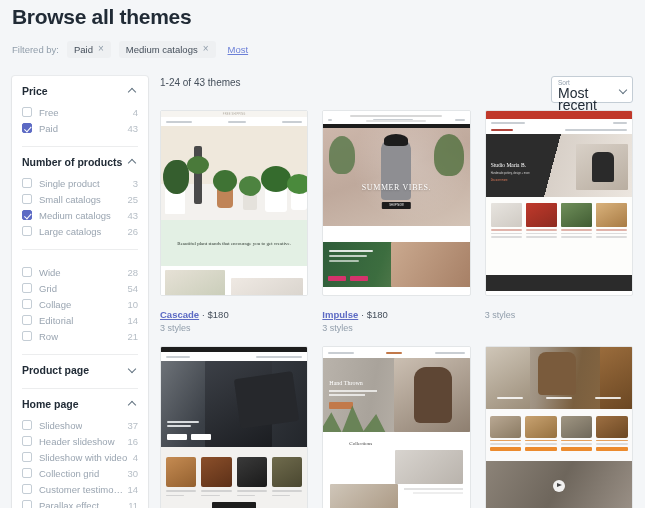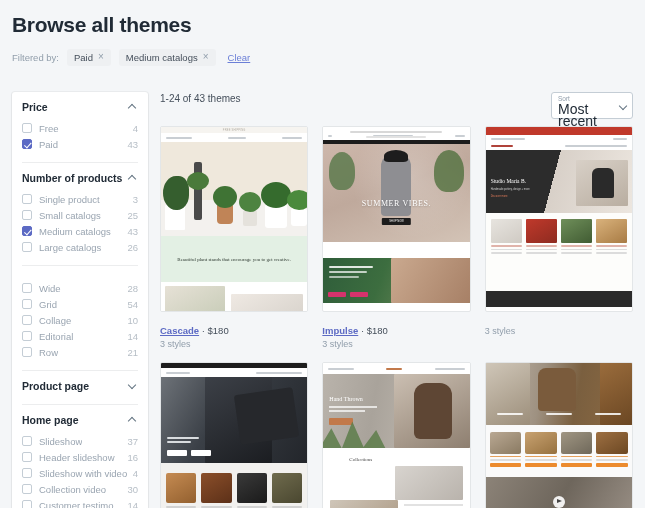--- a/index.html
+++ b/index.html
@@ -6,21 +6,21 @@
   html, body {
     width: 645px; height: 508px;
     overflow: hidden;
     background: #f4f6f8;
     font-family: "Liberation Sans", sans-serif;
     color: #212b36;
     -webkit-font-smoothing: antialiased;
   }
 
   
-  .page-head { padding: 12px 12px; background: #f4f6f8; }
+  .page-head { padding: 4px 12px; background: #f4f6f8; }
   .page-title {
     font-size: 21px; font-weight: 700; letter-spacing: -0.3px;
     color: #212b36; padding-top: 0px; line-height: 26px;
   }
   .filter-bar {
     display: flex; align-items: center; gap: 8px;
     margin-top: 10px; height: 18px;
   }
   .filter-label { font-size: 9.5px; color: #919eab; }
   .chip {
@@ -247,21 +247,21 @@
     <span class="chip">
       <span>Paid</span>
       <span class="x">×</span>
     </span>
 
     <span class="chip">
       <span>Medium catalogs</span>
       <span class="x">×</span>
     </span>
 
-    <span class="clear-link">Clear</span>
+    <span class="clear-link">Most</span>
   </div>
 </div>
 
 <div class="layout">
 
   <aside class="sidebar">
 
     <section class="facet">
       <div class="facet-head">
         <span class="facet-title">Price</span>
@@ -363,21 +363,21 @@
           <span class="facet-name">Header slideshow</span>
           <span class="facet-count">16</span>
         </label>
         <label class="facet-row">
           <span class="cbox"></span>
           <span class="facet-name">Slideshow with video</span>
           <span class="facet-count">4</span>
         </label>
         <label class="facet-row">
           <span class="cbox"></span>
-          <span class="facet-name">Collection video</span>
+          <span class="facet-name">Collection grid</span>
           <span class="facet-count">30</span>
         </label>
         <label class="facet-row">
           <span class="cbox"></span>
           <span class="facet-name">Customer testimonials</span>
           <span class="facet-count">14</span>
         </label>
         <label class="facet-row">
           <span class="cbox"></span>
           <span class="facet-name">Parallax effect</span>

